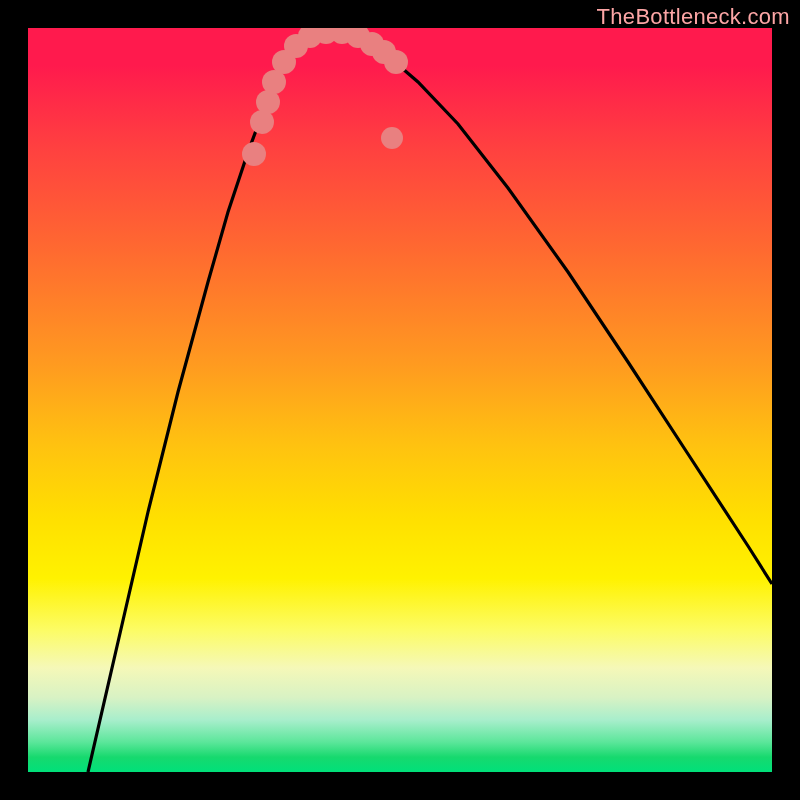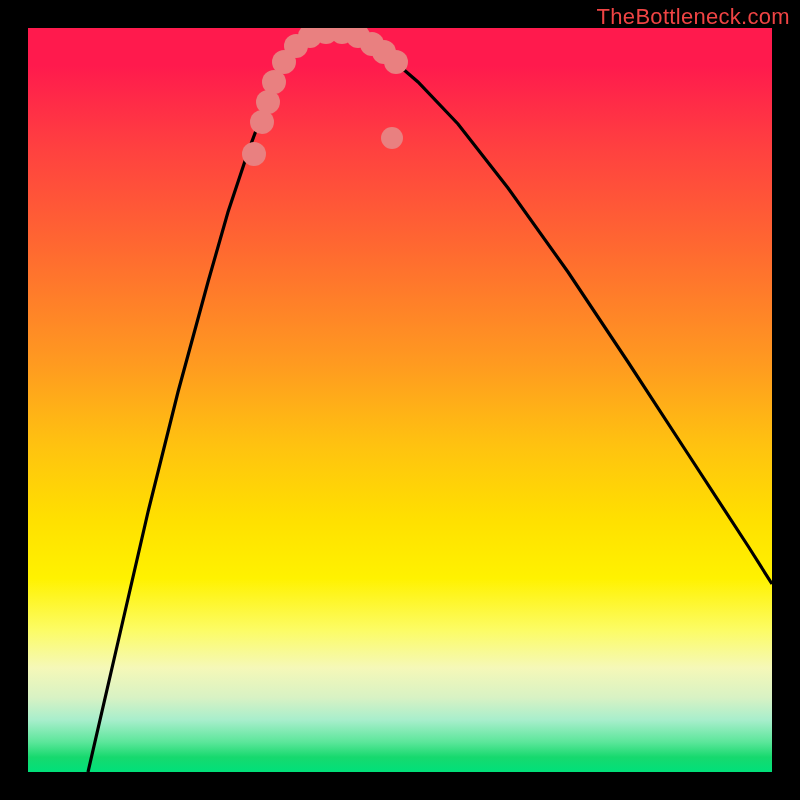--- a/index.html
+++ b/index.html
@@ -41,21 +41,21 @@
       #a8eecc 93%,
       #5be69a 96%,
       #17d96e 98%,
       #00e07a 100%
     );
   }
   .watermark {
     position: absolute;
     top: 4px;
     right: 10px;
-    color: #ef4444;
+    color: #fca5a5;
     font-size: 22px;
     letter-spacing: 0.3px;
     user-select: none;
   }
   svg.curve {
     position: absolute;
     left: 0;
     top: 0;
     width: 744px;
     height: 744px;

